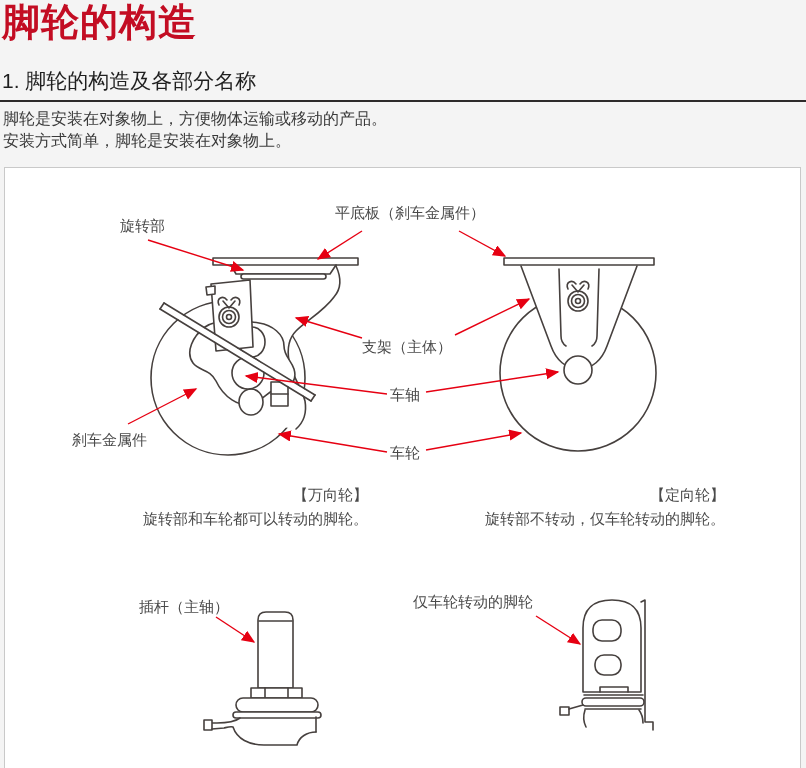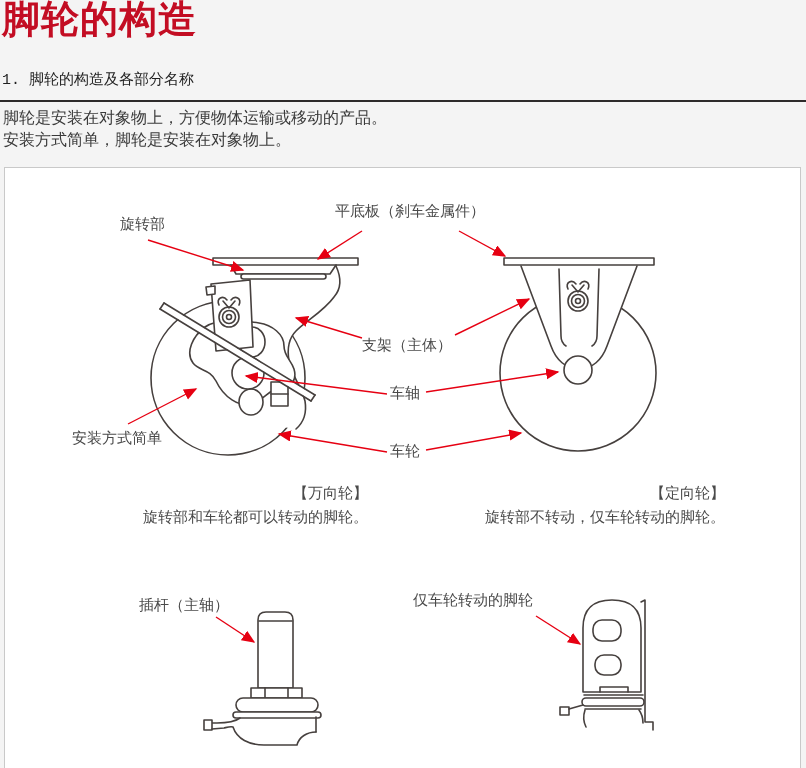--- a/index.html
+++ b/index.html
@@ -1,30 +1,30 @@
 <!DOCTYPE html>
 <html><head>
 <meta charset="utf-8">
 <style>
   * { margin:0; padding:0; box-sizing:content-box; }
   body { margin:0; background:#f4f4f4; }
   .page {
     position:relative; width:806px; height:768px; overflow:hidden;
     background:#f4f4f4;
-    font-family:Liberation Mono, monospace;
+    font-family:Liberation Sans, sans-serif;
     color:#3c3c3c;
   }
   .page-title {
     position:absolute; left:2px; top:0px;
     font-size:38px; font-weight:bold; line-height:44px;
     color:#c30d23; letter-spacing:1px; white-space:nowrap;
   }
   .section-heading {
     position:absolute; left:2px; top:66px;
-    font-size:15px; font-weight:500; line-height:30px;
+    font-size:21px; font-weight:500; line-height:30px;
     color:#1f1f1f; white-space:nowrap;
   }
   .section-rule {
     position:absolute; left:0; top:100px; width:806px; height:2px;
     background:#2e2b2b;
   }
   .intro-line { position:absolute; left:3px; font-size:16px; line-height:20px; color:#3a3a3a; white-space:nowrap; }
   .intro-1 { top:109px; }
   .intro-2 { top:131px; }
   .panel {
@@ -160,21 +160,21 @@
         <path d="M216,617 L254,642" marker-end="url(#ah)"></path>
         <path d="M536,616 L580,644" marker-end="url(#ah)"></path>
       </g>
     </svg>
 
     <div class="dlabel" style="left:115px; top:49px;">旋转部</div>
     <div class="dlabel" style="left:330px; top:36px;">平底板（刹车金属件）</div>
     <div class="dlabel" style="left:357px; top:170px;">支架（主体）</div>
     <div class="dlabel" style="left:385px; top:218px;">车轴</div>
     <div class="dlabel" style="left:385px; top:276px;">车轮</div>
-    <div class="dlabel" style="left:67px;  top:263px;">安装方式简单</div>
+    <div class="dlabel" style="left:67px;  top:263px;">刹车金属件</div>
     <div class="dlabel" style="left:134px; top:430px;">插杆（主轴）</div>
     <div class="dlabel" style="left:408px; top:425px;">仅车轮转动的脚轮</div>
 
     <div class="caption" style="left:93px; top:318px;">
       <div class="caption-title">【万向轮】</div>
       <div class="caption-desc">旋转部和车轮都可以转动的脚轮。</div>
     </div>
     <div class="caption" style="left:450px; top:318px;">
       <div class="caption-title">【定向轮】</div>
       <div class="caption-desc">旋转部不转动，仅车轮转动的脚轮。</div>

